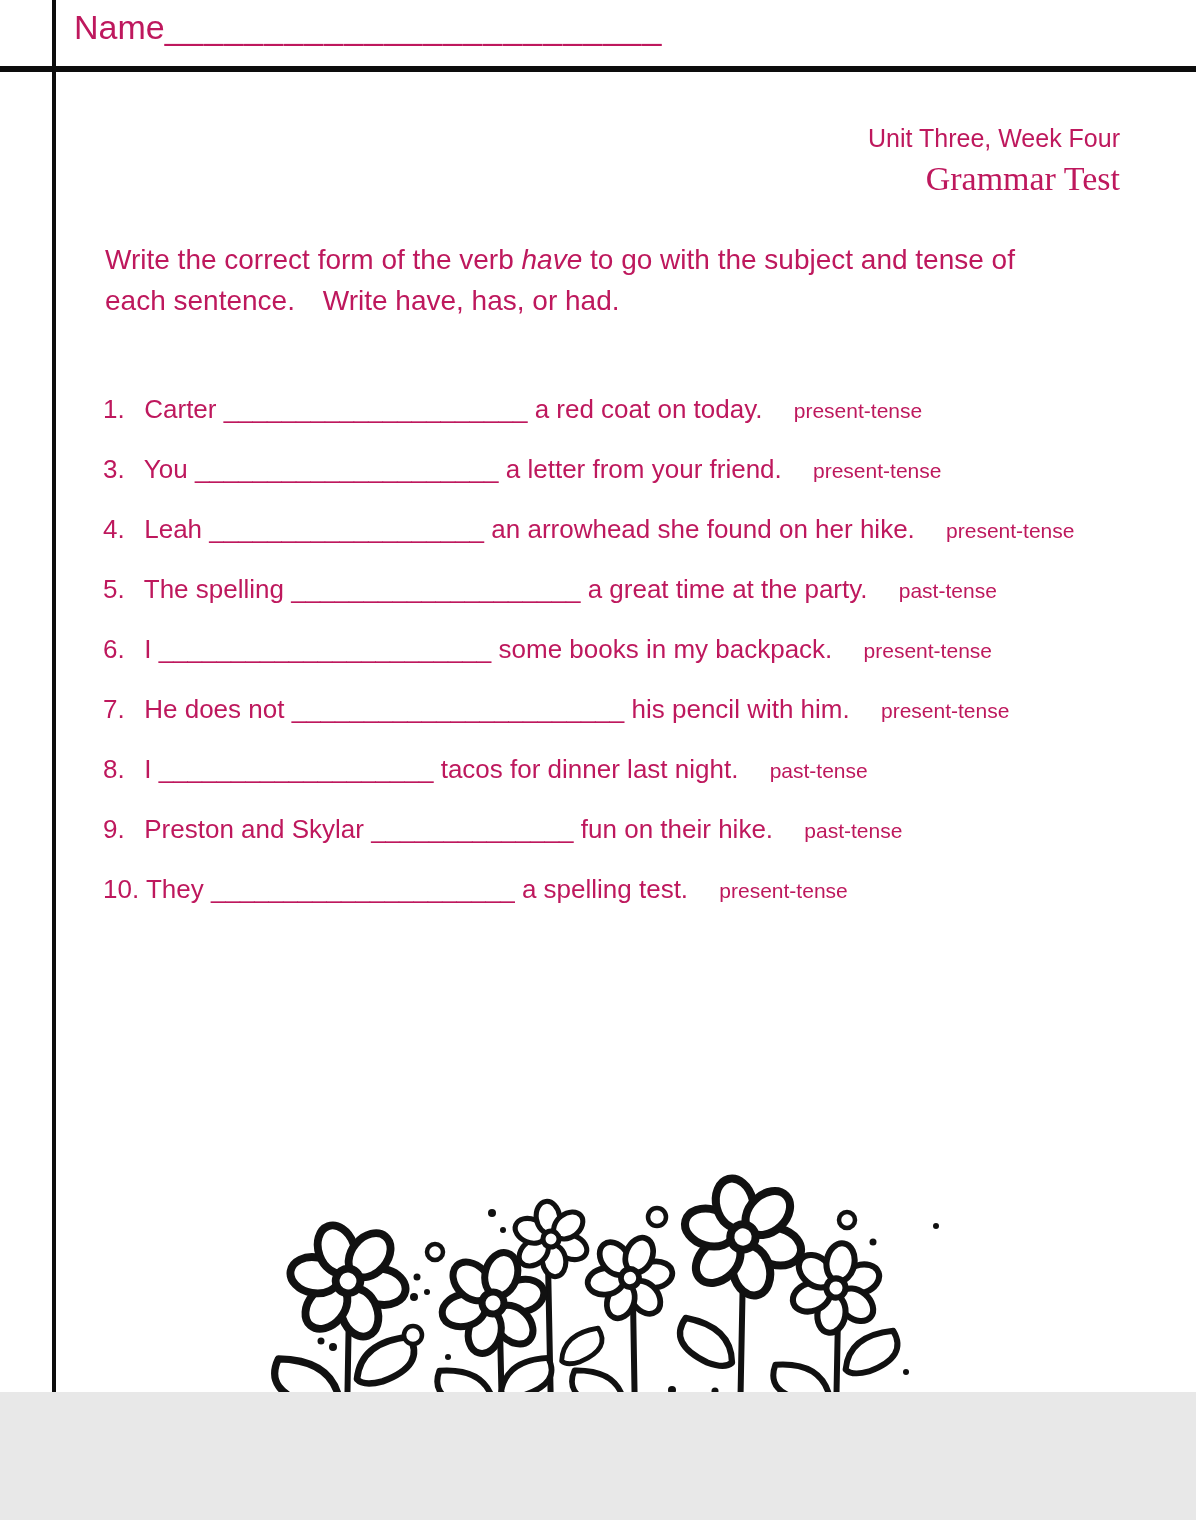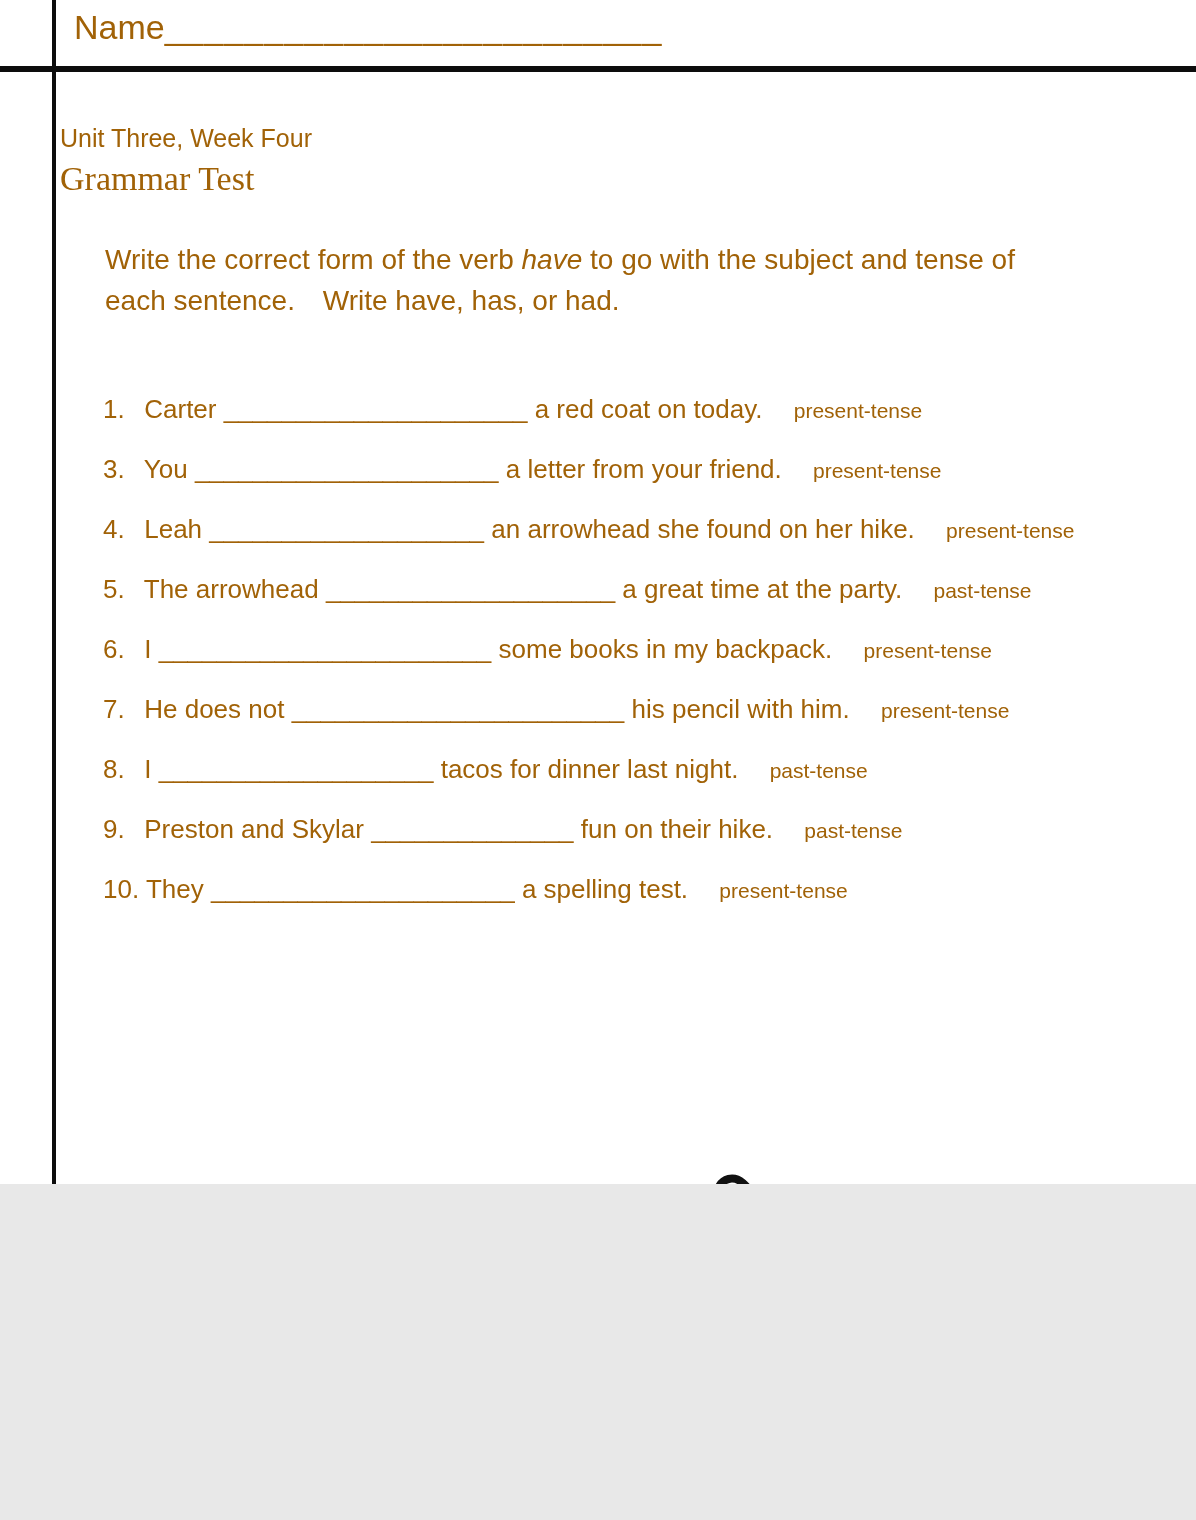--- a/index.html
+++ b/index.html
@@ -1,33 +1,33 @@
 <!DOCTYPE html>
 <html><head>
 <meta charset="utf-8">
 <style>
   * { margin:0; padding:0; box-sizing:border-box; }
   html,body { background:#e8e8e8; }
   .page {
     position:relative;
-    width:1196px; height:1184px;
+    width:1196px; height:1392px;
     background:#ffffff;
-    color:#a16207;
+    color:#be185d;
     font-family:"Liberation Sans", sans-serif;
     overflow:hidden;
   }
   
   .rule-left   { position:absolute; left:52px; top:0; width:4px; height:1520px; background:#0d0d0d; }
   .rule-top    { position:absolute; left:0; top:66px; width:1196px; height:6px; background:#0d0d0d; }
   .rule-bottom { position:absolute; left:0; top:1501px; width:1196px; height:6px; background:#0d0d0d; }
 
   .name-row { position:absolute; left:74px; top:8px; font-size:34px; white-space:nowrap; }
   .name-blank { letter-spacing:1px; }
 
-  .title-block { position:absolute; left:60px; top:124px; width:1060px; text-align:left; }
+  .title-block { position:absolute; left:60px; top:124px; width:1060px; text-align:right; }
   .title-line1 { font-size:25px; margin-bottom:7px; }
   .title-line2 { font-size:34px;font-family:Liberation Serif, serif; }
 
   .instructions { position:absolute; left:105px; top:239px; width:1035px; font-size:28px; line-height:41px; }
   .instructions b { font-weight:normal;text-align:center; }
   .write-word { margin-left:20px; }
 
   .questions { position:absolute; left:103px; top:396px; width:1075px; }
   .q { font-size:26px; line-height:27px; margin-bottom:32px; white-space:nowrap; }
   .qnum { display:inline-block; min-width:34px; }
@@ -83,21 +83,21 @@
     </div>
     <div class="q">
       <span class="qnum">4.</span>
       <span>Leah</span>
       <span class="blank">___________________</span>
       <span>an arrowhead she found on her hike.</span>
       <span class="tense">present-tense</span>
     </div>
     <div class="q">
       <span class="qnum">5.</span>
-      <span>The arrowhead</span>
+      <span>The spelling</span>
       <span class="blank">____________________</span>
       <span>a great time at the party.</span>
       <span class="tense">past-tense</span>
     </div>
     <div class="q">
       <span class="qnum">6.</span>
       <span>I</span>
       <span class="blank">_______________________</span>
       <span>some books in my backpack.</span>
       <span class="tense">present-tense</span>

